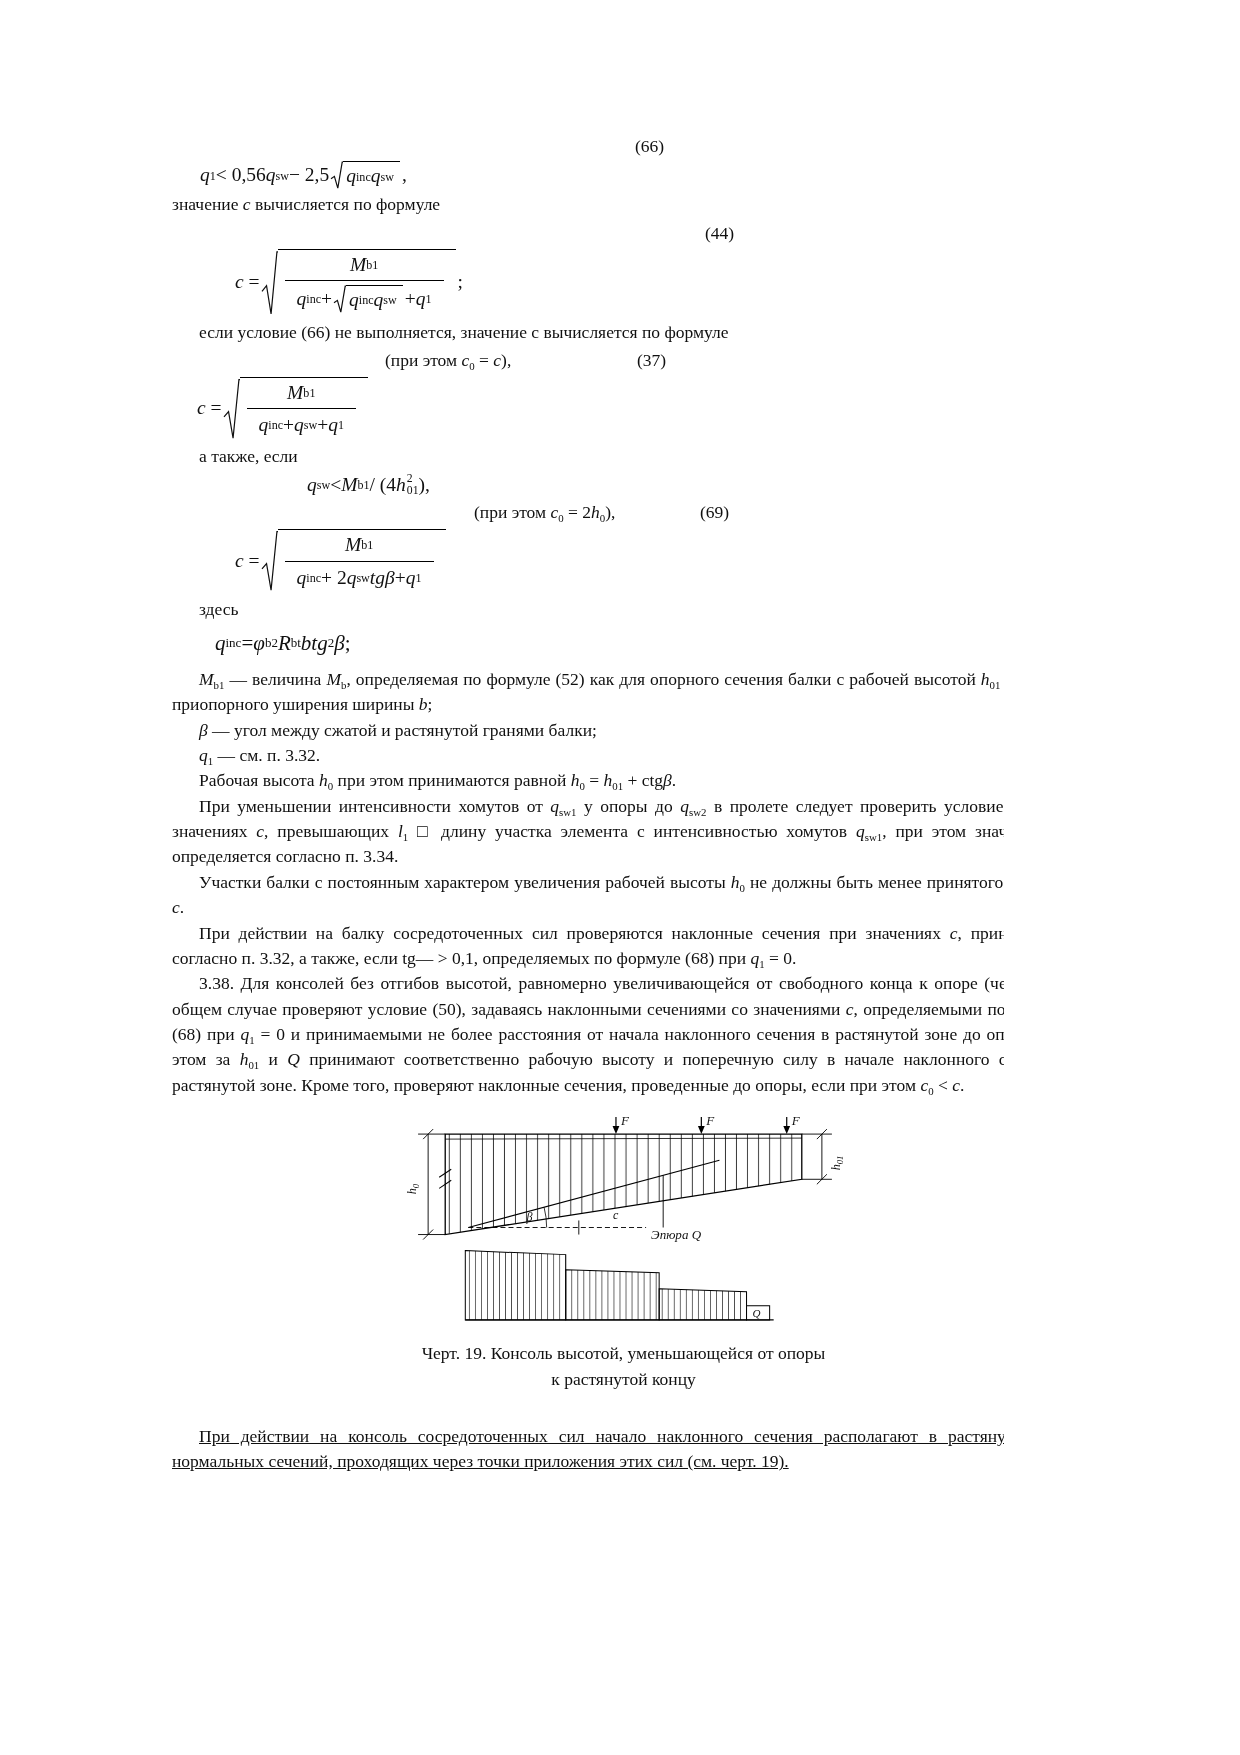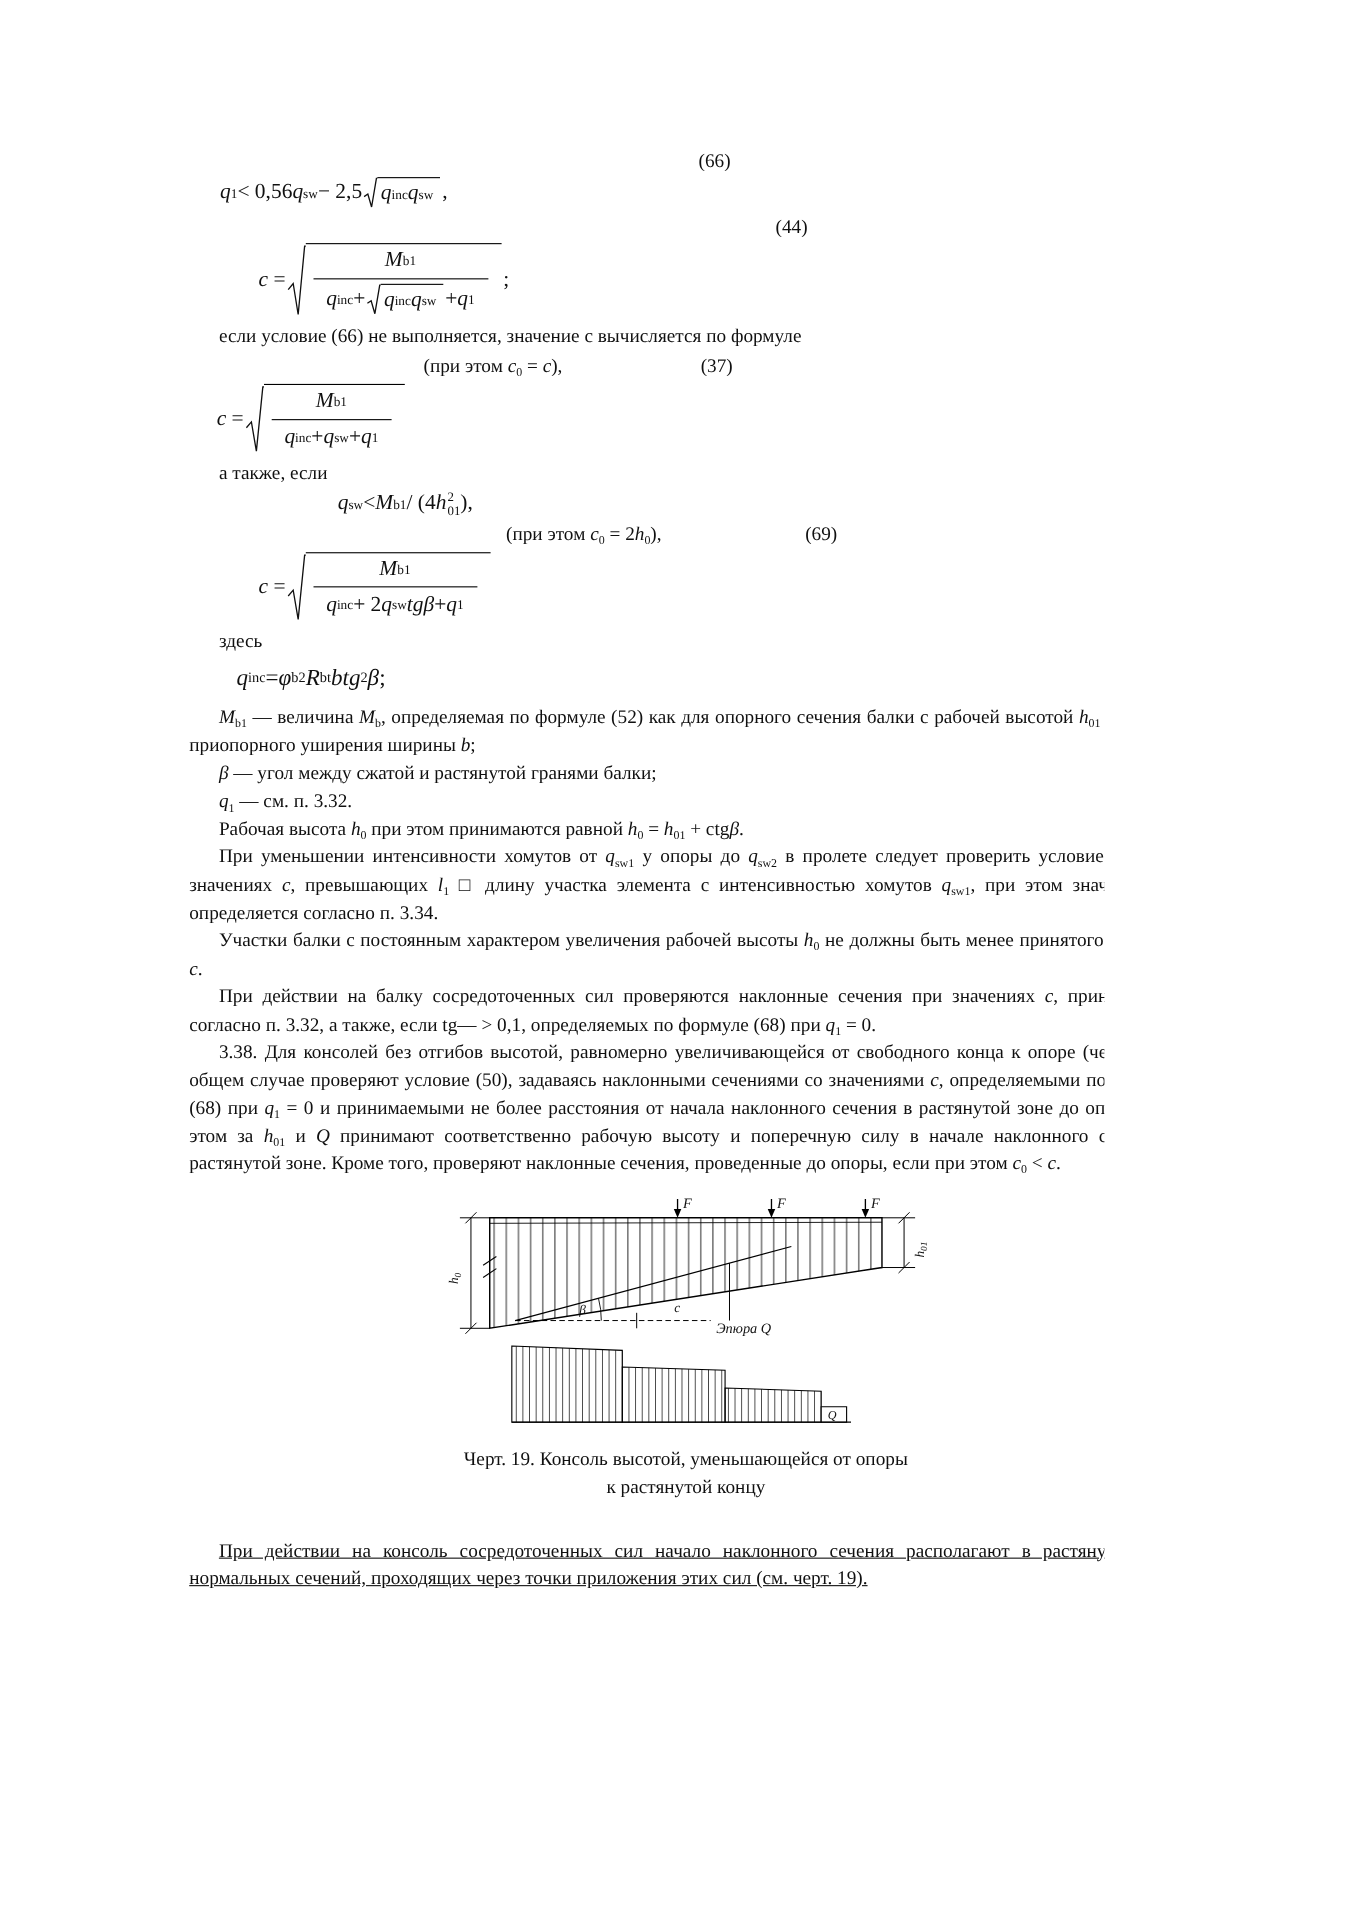--- a/index.html
+++ b/index.html
@@ -37,22 +37,22 @@
 
   
   .n66row   { margin-left:463px; }
   .f66row   { margin:2px 0 2px 28px; }
   .n67row   { margin-left:533px; margin-top:4px; }
   .f67row   { margin:2px 0 4px 63px; }
   .relrow   { position:relative; height:27px; margin-top:2px; }
   .pos      { position:absolute; top:0; white-space:nowrap; }
   .l213     { left:213px; }
   .l465     { left:465px; }
-  .l293     { left:288px; }
-  .l535     { left:560px; }
+  .l293     { left:302px; }
+  .l535     { left:528px; }
   .f68row   { margin:2px 0 4px 25px; }
   .qswrow   { margin:3px 0 1px 135px; }
   .f69row   { margin:2px 0 4px 63px; }
   .qincrow  { margin:6px 0 8px 43px; font-size:21px; }
   .qincrow .eq { font-size:21px; }
 
   .figure   { width:447px; margin:16px auto 4px; }
   .figure svg { display:block; width:100%; height:auto; }
   .figure text { font-family:"Liberation Serif", serif; fill:#111; }
 
@@ -77,20 +77,21 @@
             </span>
             <span class="ov">
               <i>q</i>
               <sub>inc</sub>
               <i>q</i>
               <sub>sw</sub>
             </span>
           </span>,</span>
     </div>
 
+    <div class="row">значение <i>c</i> вычисляется по формуле</div>
 
     <div class="row n67row">
       <span>(44)</span>
     </div>
     <div class="row f67row">
       <span class="eq">
         <span><i>c</i> =</span>
         <span class="sq bigsq">
           <span class="rs">
               <svg viewBox="0 0 12 24" preserveAspectRatio="none">

